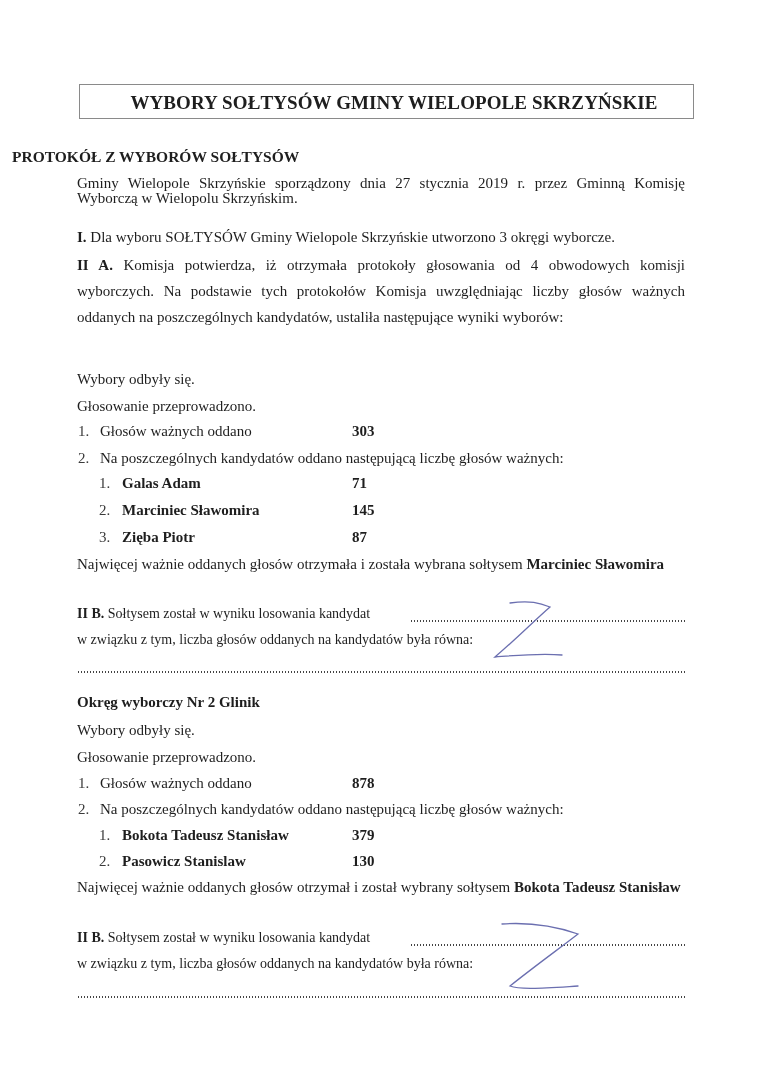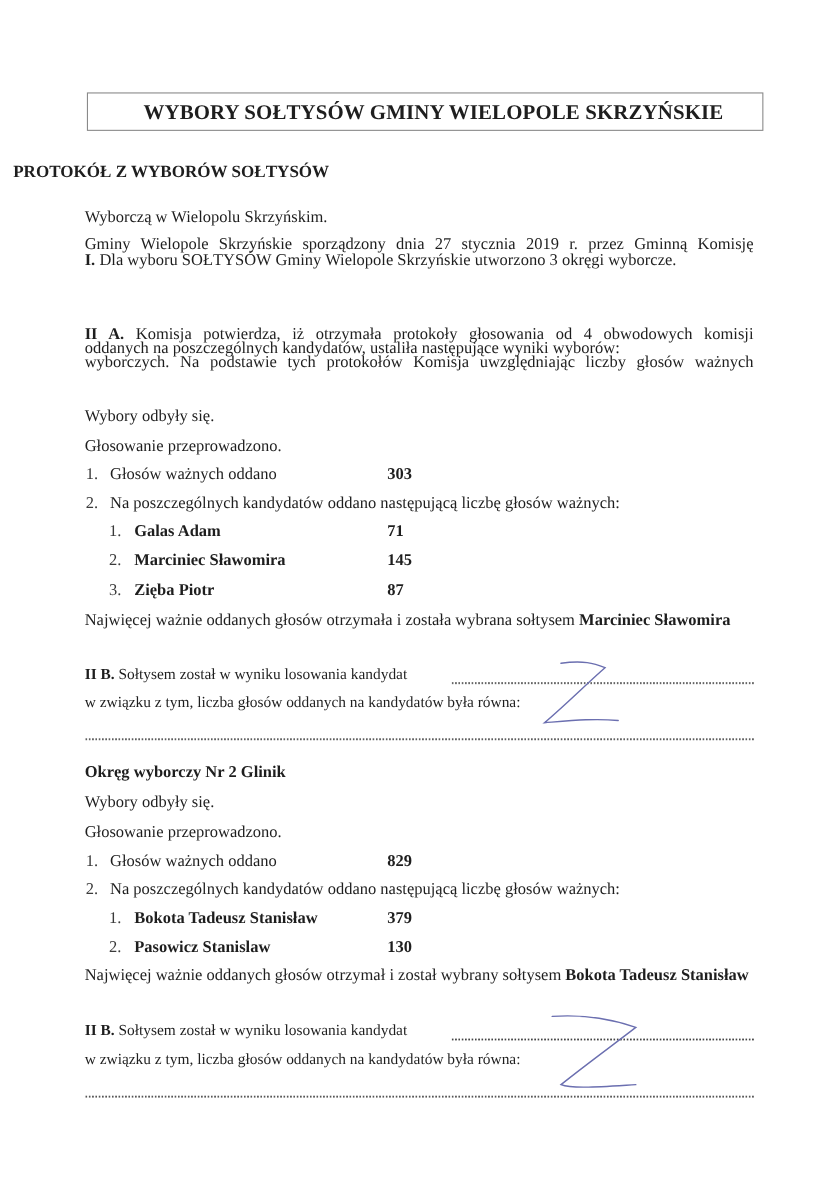--- a/index.html
+++ b/index.html
@@ -21,21 +21,21 @@
       position: absolute; left: 0; right: 0; top: 7px;
       text-align: center; font-weight: bold; font-size: 19px; letter-spacing: 0.1px;
       padding-left: 15px;
     }
     .protokol-title {
       position: absolute; left: 0; right: 0; top: 148px;
       font-weight: bold; font-size: 15.5px;
       padding-left: 12px;
     }
     .line { position: absolute; left: 77px; font-size: 15px; white-space: nowrap; }
-    .just { width: 608px; text-align: justify; text-align-last: justify; white-space: normal; margin-top: 39px; }
+    .just { width: 608px; text-align: justify; text-align-last: justify; white-space: normal; }
     .b { font-weight: bold; }
     .num { position: absolute; font-size: 15px; color: #3a3a3a; }
     .val { position: absolute; font-weight: bold; font-size: 15px; }
     .dots {
       position: absolute; height: 2px;
       background-image: radial-gradient(circle, #444 0.7px, transparent 0.9px);
       background-size: 3px 2px;
       background-repeat: repeat-x;
     }
     .scribble { position: absolute; pointer-events: none; }
@@ -99,21 +99,21 @@
   <svg class="scribble" style="left:450px; top:595px" width="120" height="75">
     <path d="M60 8 C 80 5, 90 8, 100 12 C 85 25, 65 45, 45 62 C 70 60, 90 58, 112 60" fill="none" stroke="#6b6fb0" stroke-width="1.3" stroke-linecap="round"></path>
   </svg>
 
   <div class="line b" style="top:694px">Okręg wyborczy Nr 2 Glinik</div>
   <div class="line" style="top:722px">Wybory odbyły się.</div>
   <div class="line" style="top:749px">Głosowanie przeprowadzono.</div>
 
   <span class="num" style="left:78px; top:775px">1.</span>
   <span class="line" style="left:100px; top:775px">Głosów ważnych  oddano</span>
-  <span class="val" style="left:352px; top:775px">829</span>
+  <span class="val" style="left:352px; top:775px">878</span>
 
   <span class="num" style="left:78px; top:801px">2.</span>
   <span class="line" style="left:100px; top:801px">Na  poszczególnych kandydatów oddano następującą liczbę głosów ważnych:</span>
 
   <span class="num" style="left:99px; top:827px">1.</span>
   <span class="line b" style="left:122px; top:827px">Bokota Tadeusz Stanisław</span>
   <span class="val" style="left:352px; top:827px">379</span>
 
   <span class="num" style="left:99px; top:853px">2.</span>
   <span class="line b" style="left:122px; top:853px">Pasowicz Stanislaw</span>

